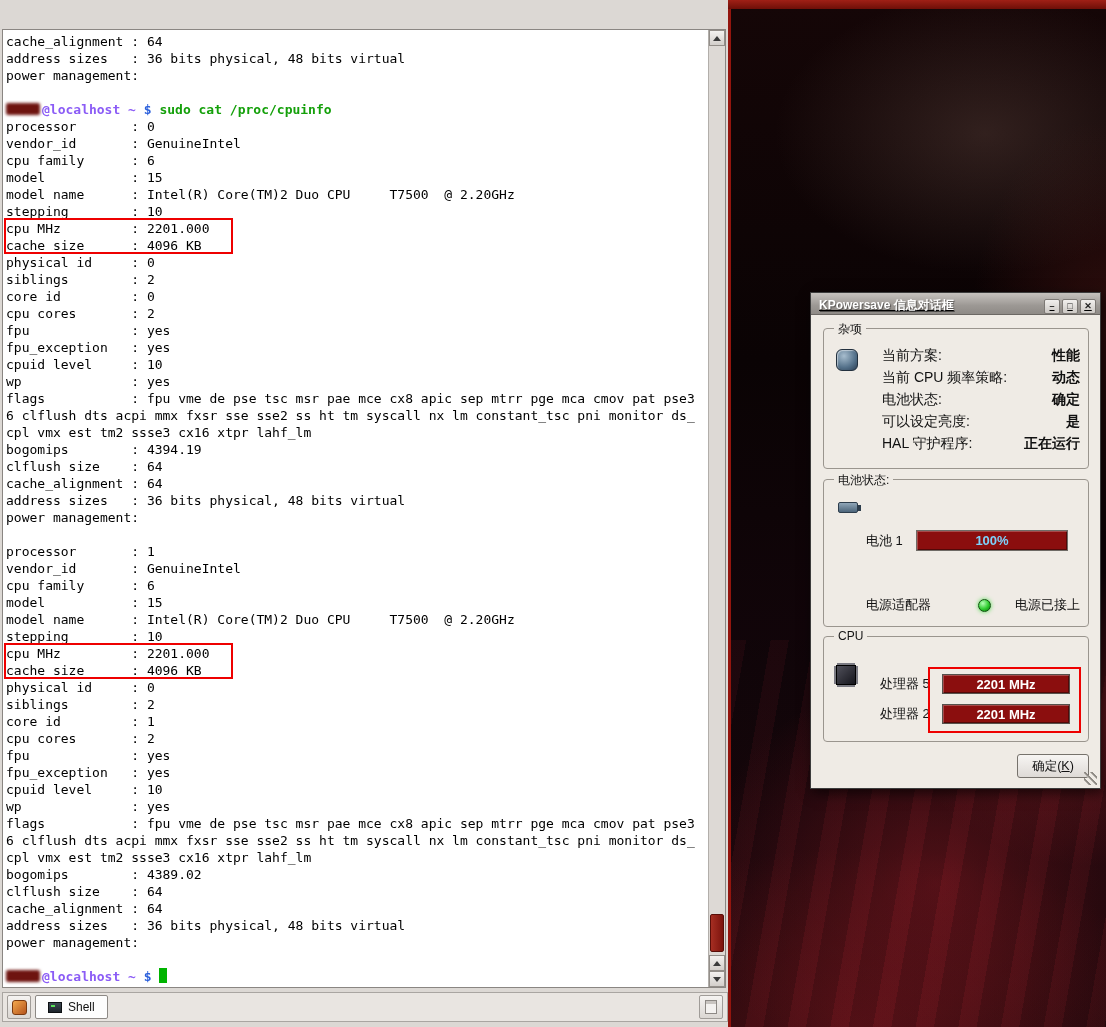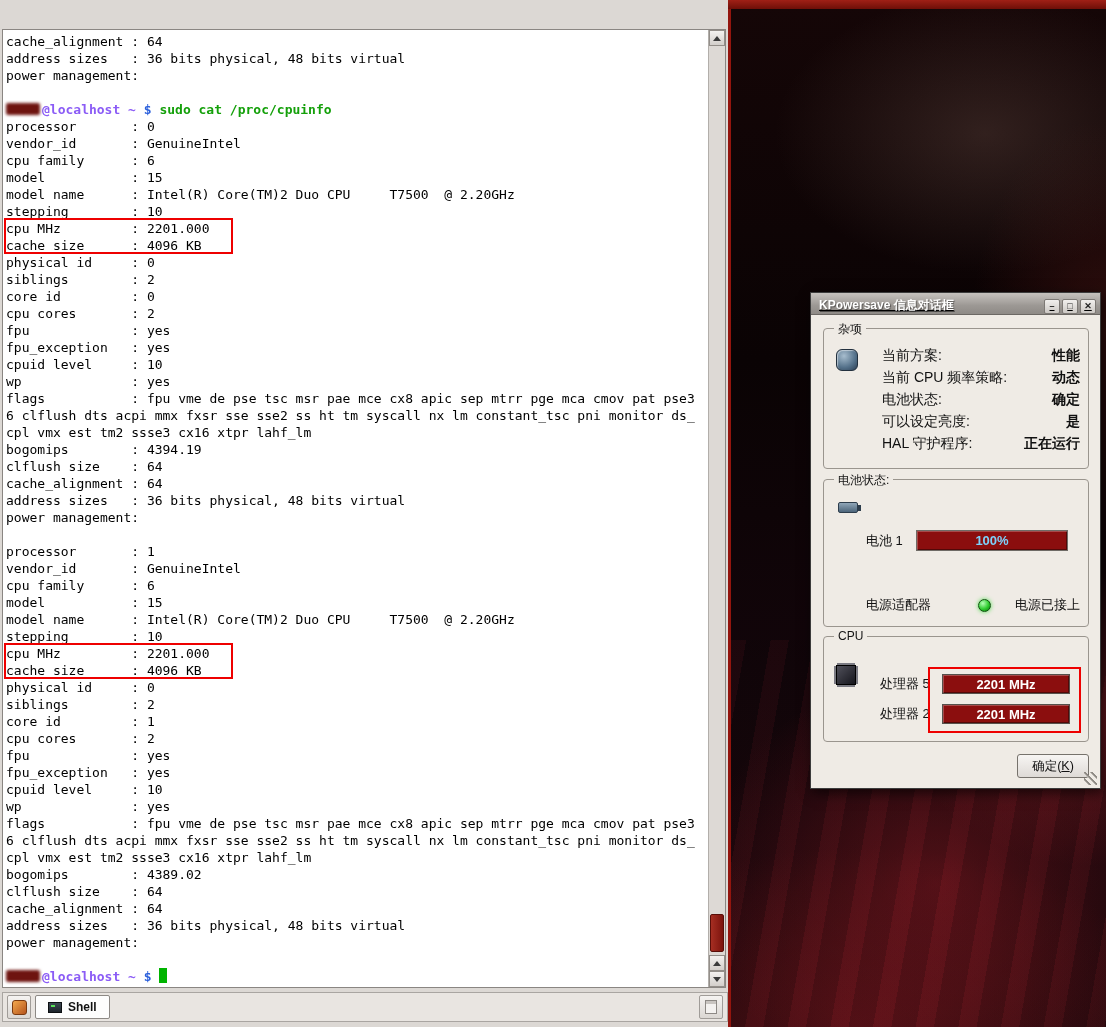--- a/index.html
+++ b/index.html
@@ -60,21 +60,21 @@
   .sb-thumb{position:absolute;left:1px;width:14px;top:884px;height:38px;border-radius:2px;
       background:linear-gradient(90deg,#a62e22,#7c130d);border:1px solid #590e09;}
 
   
   .tabbar{position:absolute;left:2px;width:726px;bottom:5px;height:30px;
       background:#e9e5e1;border:1px solid #a9a5a1;display:flex;align-items:center;padding:0 2px;}
   .tab-btn{width:24px;height:24px;border:1px solid #a09c98;border-radius:2px;
       background:linear-gradient(#f5f3f1,#dbd7d3);display:flex;align-items:center;justify-content:center;margin:0 2px;}
   .tab-btn.right{margin-left:auto;}
   .tab.active{display:flex;align-items:center;gap:6px;background:#fdfdfd;border:1px solid #8d8985;
-      border-radius:2px;padding:0 12px;height:24px;font-weight:bold;font-size:12px;color:#111;margin-left:2px;}
+      border-radius:2px;padding:0 12px;height:24px;font-weight:normal;font-size:12px;color:#111;margin-left:2px;}
   .mini-icon{display:inline-block;}
   .mini-icon.new{width:15px;height:15px;border-radius:3px;border:1px solid #7a3a10;
       background:linear-gradient(135deg,#f3a94e 10%,#c express 0);background:linear-gradient(135deg,#f3a94e,#b5541c);}
   .mini-icon.shell{width:14px;height:11px;background:linear-gradient(#3c4752,#1d242b);
       border:1px solid #0c0f12;position:relative;}
   .mini-icon.shell::after{content:'';position:absolute;left:2px;top:2px;width:4px;height:2px;background:#58e058;}
   .mini-icon.list{width:12px;height:14px;background:#f4f2f0;border:1px solid #8d8985;
       box-shadow:inset 0 3px 0 #c9c5c1;}
 
   

